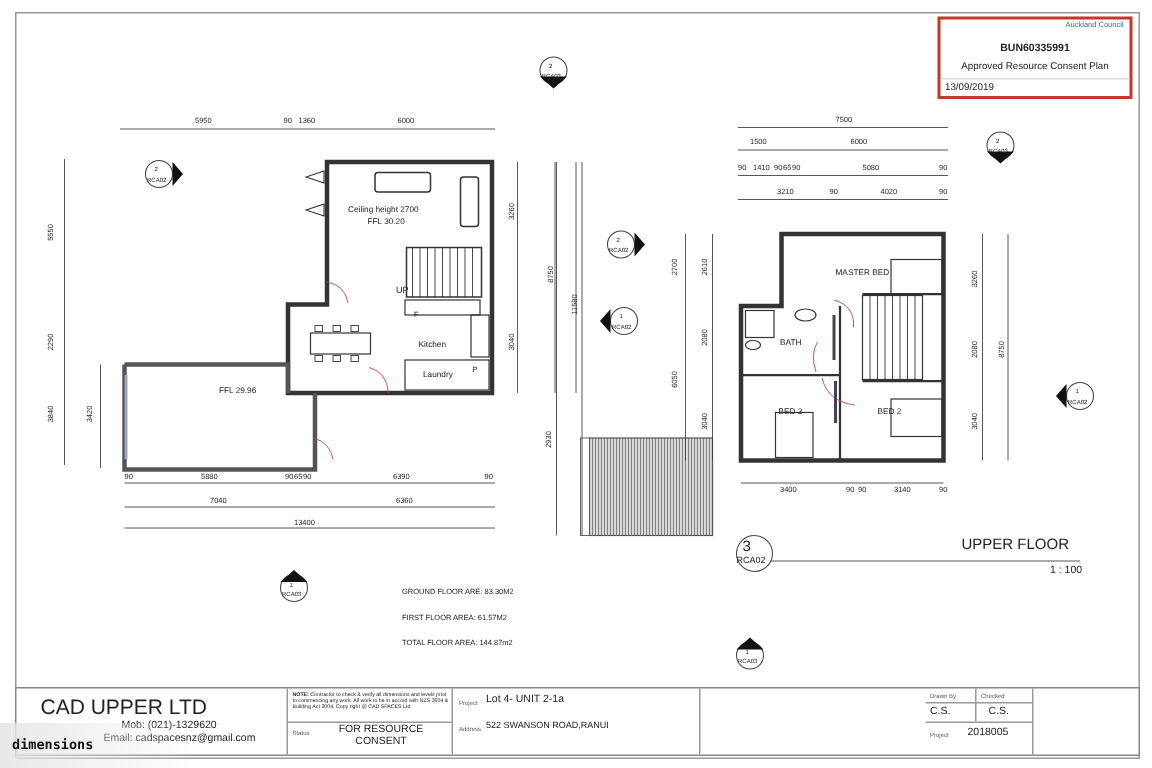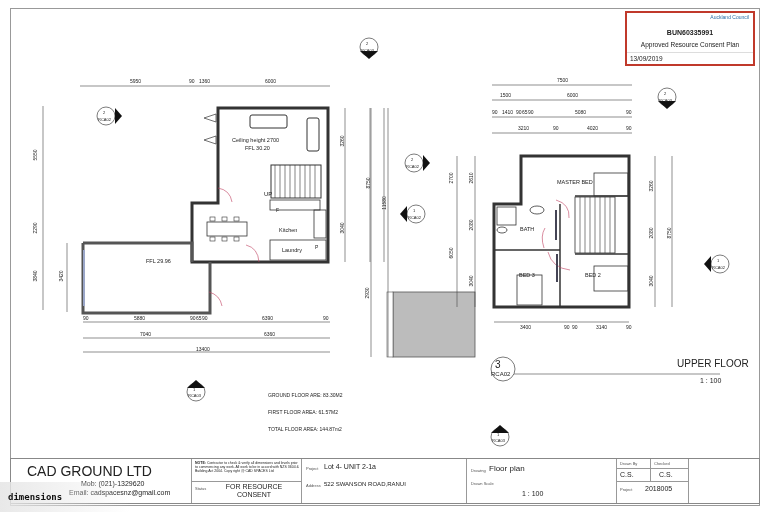--- a/index.html
+++ b/index.html
@@ -225,21 +225,21 @@
 <div class="t" style="left:520px;top:324px;font-size:5px;">3400</div>
 <div class="t" style="left:564px;top:324px;font-size:5px;">90</div>
 <div class="t" style="left:572px;top:324px;font-size:5px;">90</div>
 <div class="t" style="left:596px;top:324px;font-size:5px;">3140</div>
 <div class="t" style="left:626px;top:324px;font-size:5px;">90</div>
 <div class="t" style="left:377px;top:200px;font-size:5px;transform:rotate(-90deg);">11580</div>
 <div class="t" style="left:361px;top:290px;font-size:5px;transform:rotate(-90deg);">2930</div>
 
 <div class="t" style="left:495px;top:359px;font-size:10px;">3</div>
 <div class="t" style="left:491px;top:371px;font-size:6px;">RCA02</div>
-<div class="t" style="left:641px;top:358px;font-size:10px;margin-left:36px;">UPPER FLOOR</div>
+<div class="t" style="left:641px;top:358px;font-size:10px;">UPPER FLOOR</div>
 <div class="t" style="left:700px;top:377px;font-size:7px;">1 : 100</div>
 
 <div class="t" style="left:366px;top:41px;font-size:4px;">2</div>
 <div class="t" style="left:361px;top:48px;font-size:4px;">RCA03</div>
 <div class="t" style="left:103px;top:110px;font-size:4px;">2</div>
 <div class="t" style="left:98px;top:117px;font-size:4px;">RCA02</div>
 <div class="t" style="left:193px;top:387px;font-size:4px;">1</div>
 <div class="t" style="left:188px;top:393px;font-size:4px;">RCA03</div>
 <div class="t" style="left:664px;top:91px;font-size:4px;">2</div>
 <div class="t" style="left:659px;top:98px;font-size:4px;">RCA03</div>
@@ -251,41 +251,35 @@
 <div class="t" style="left:712px;top:265px;font-size:4px;">RCA02</div>
 <div class="t" style="left:497px;top:432px;font-size:4px;">1</div>
 <div class="t" style="left:492px;top:438px;font-size:4px;">RCA03</div>
 
 <div class="t" style="left:268px;top:392px;font-size:5px;">GROUND FLOOR ARE: 83.30M2</div>
 <div class="t" style="left:268px;top:409px;font-size:5px;">FIRST FLOOR AREA: 61.57M2</div>
 <div class="t" style="left:268px;top:426px;font-size:5px;">TOTAL FLOOR AREA: 144.87m2</div>
 
 <div class="tb">
   <div class="cell" style="left:0;width:181px;">
-    <div class="t" style="left:16px;top:4px;font-size:14px;">CAD   GROUND   LTD</div>
+    <div class="t" style="left:16px;top:4px;font-size:14px;">CAD   UPPER   LTD</div>
     <div class="t" style="left:70px;top:21px;font-size:7px;">Mob: (021)-1329620</div>
     <div class="t" style="left:58px;top:30px;font-size:7px;">Email: cadspacesnz@gmail.com</div>
   </div>
   <div class="cell" style="left:181px;width:110px;">
     <div class="t" style="left:3px;top:2px;width:104px;font-size:3.5px;white-space:normal;line-height:4px;"><b>NOTE:</b> <span>Contractor to check &amp; verify all dimensions and levels prior to commencing any work. All work to be in accord with NZS 3604 &amp; Building Act 2004. Copy right @ CAD SPACES Ltd</span></div>
     <div style="position:absolute;left:0;right:0;top:22px;border-top:1px solid #999;"></div>
     <div class="t lbl" style="left:3px;top:27px;">Status</div>
     <div class="t" style="left:18px;top:24px;width:88px;font-size:7px;white-space:normal;text-align:center;line-height:8px;">FOR RESOURCE CONSENT</div>
   </div>
   <div class="cell" style="left:291px;width:165px;">
     <div class="t lbl" style="left:4px;top:7px;">Project</div>
     <div class="t" style="left:22px;top:4px;font-size:7px;">Lot 4- UNIT 2-1a</div>
     <div class="t lbl" style="left:4px;top:24px;">Address</div>
     <div class="t" style="left:22px;top:22px;font-size:6px;">522 SWANSON ROAD,RANUI</div>
-  </div>
-  <div class="cell" style="left:456px;width:150px;">
-    <div class="t lbl" style="left:4px;top:9px;">Drawing</div>
-    <div class="t" style="left:22px;top:5px;font-size:8px;">Floor plan</div>
-    <div class="t lbl" style="left:4px;top:22px;">Drawn Scale</div>
-    <div class="t" style="left:55px;top:31px;font-size:7px;">1 : 100</div>
   </div>
   <div class="cell" style="left:606px;width:72px;">
     <div style="position:absolute;left:0;right:0;top:9px;border-top:1px solid #999;"></div>
     <div style="position:absolute;left:0;right:0;top:22px;border-top:1px solid #999;"></div>
     <div style="position:absolute;left:33px;top:0;height:22px;border-left:1px solid #999;"></div>
     <div class="t lbl" style="left:3px;top:2px;">Drawn By</div>
     <div class="t lbl" style="left:37px;top:2px;">Checked</div>
     <div class="t" style="left:3px;top:12px;font-size:7px;">C.S.</div>
     <div class="t" style="left:42px;top:12px;font-size:7px;">C.S.</div>
     <div class="t lbl" style="left:3px;top:28px;">Project</div>

